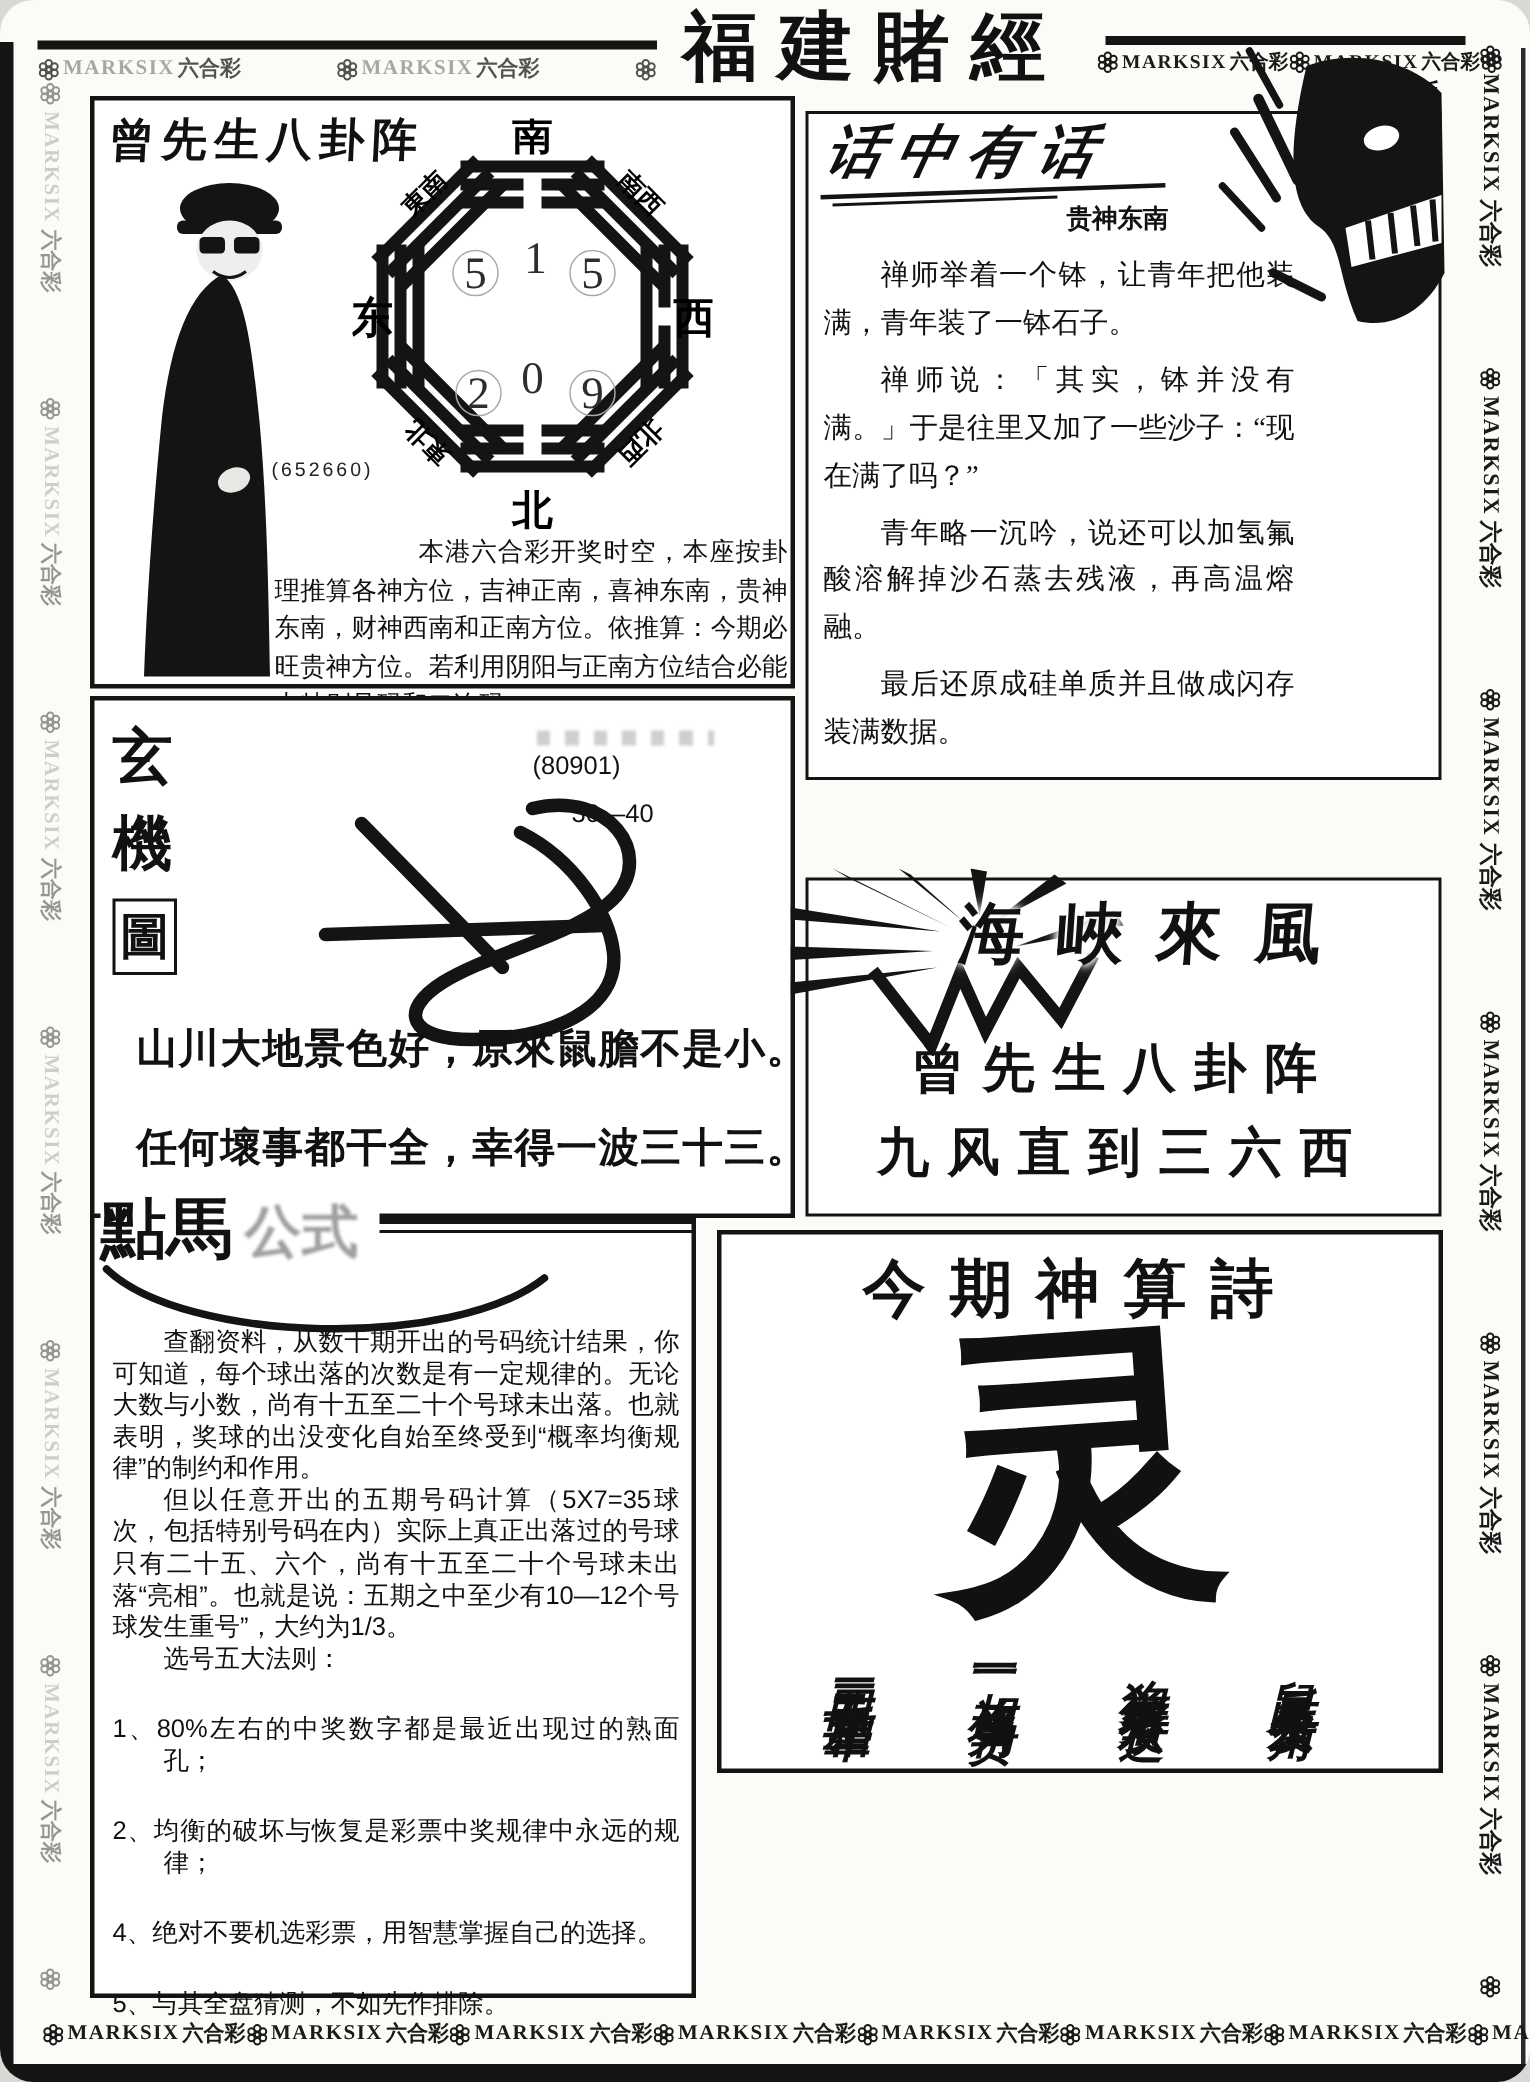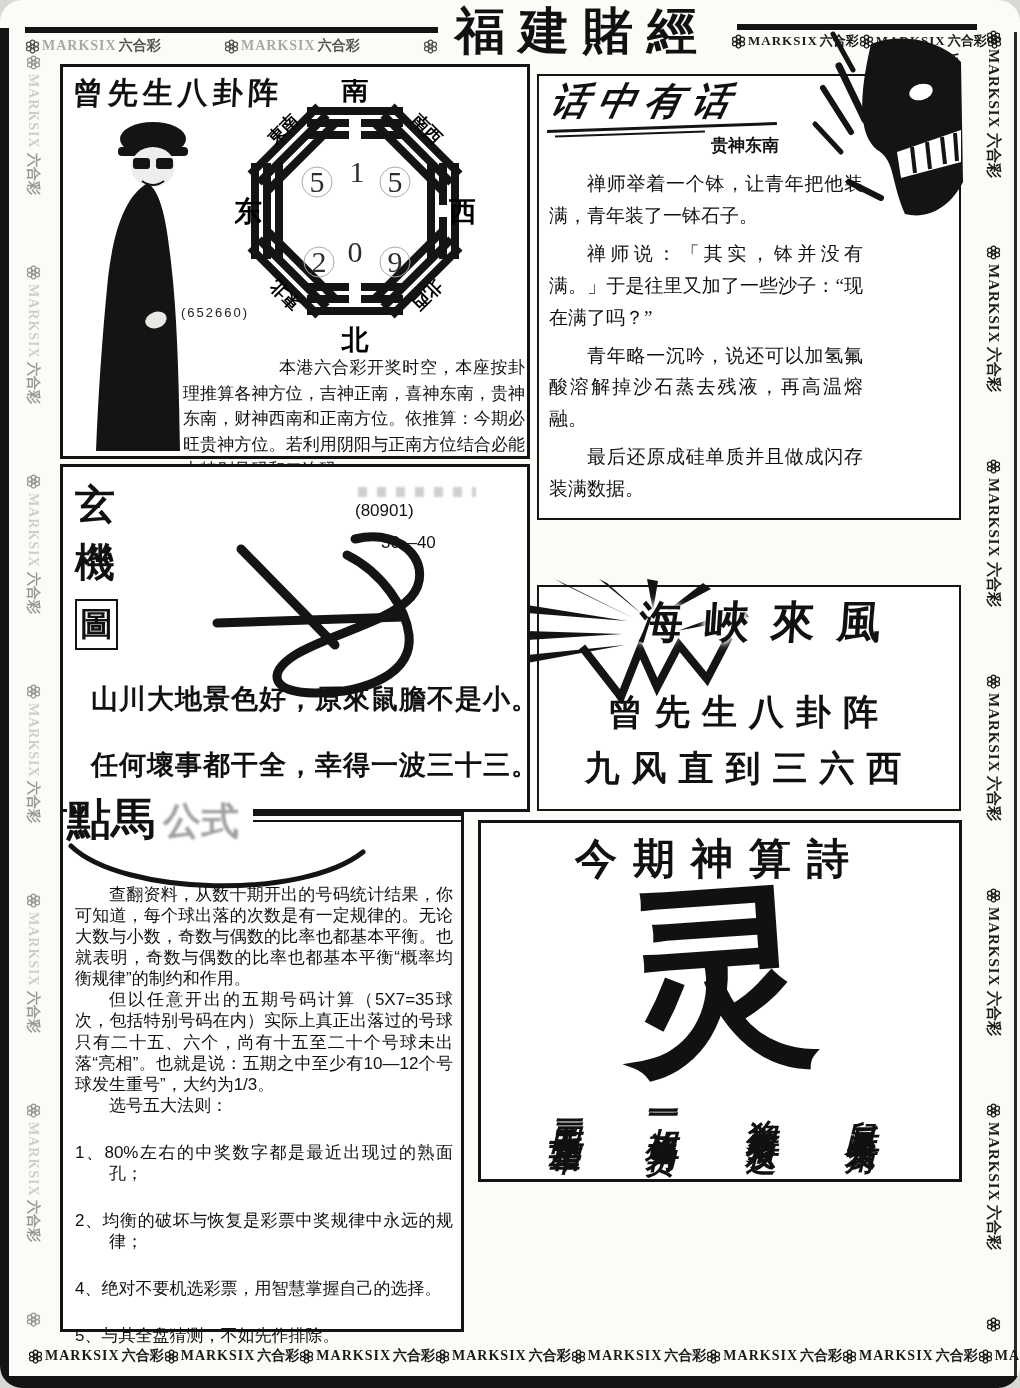--- a/index.html
+++ b/index.html
@@ -771,21 +771,21 @@
   <section class="box formula-box">
     <div class="abs formula-topline1"></div>
     <div class="abs formula-topline2"></div>
     <div class="abs formula-title">
       <span class="strong">點馬</span><span class="faded">公式</span>
     </div>
     <svg class="abs formula-arc" width="310" height="62" viewBox="0 0 310 62">
       <path d="M8,6 C60,56 240,60 300,12" stroke="#141414" stroke-width="5" fill="none" stroke-linecap="round"></path>
     </svg>
     <div class="abs formula-body">
-      <p>查翻资料，从数十期开出的号码统计结果，你可知道，每个球出落的次数是有一定规律的。无论大数与小数，奇数与偶数的比率也都基本平衡。也就表明，奇数与偶数的比率也都基本平衡“概率均衡规律”的制约和作用。</p>
+      <p>查翻资料，从数十期开出的号码统计结果，你可知道，每个球出落的次数是有一定规律的。无论大数与小数，尚有十五至二十个号球未出落。也就表明，奖球的出没变化自始至终受到“概率均衡规律”的制约和作用。</p>
       <p>但以任意开出的五期号码计算（5X7=35球次，包括特别号码在内）实际上真正出落过的号球只有二十五、六个，尚有十五至二十个号球未出落“亮相”。也就是说：五期之中至少有10—12个号球发生重号”，大约为1/3。</p>
       <p class="formula-list-header">选号五大法则：</p>
       <ul class="formula-rules">
         <li>1、80%左右的中奖数字都是最近出现过的熟面孔；</li>
         <li>2、均衡的破坏与恢复是彩票中奖规律中永远的规律；</li>
         <li>4、绝对不要机选彩票，用智慧掌握自己的选择。</li>
         <li>5、与其全盘猜测，不如先作排除。</li>
       </ul>
     </div>
   </section>

